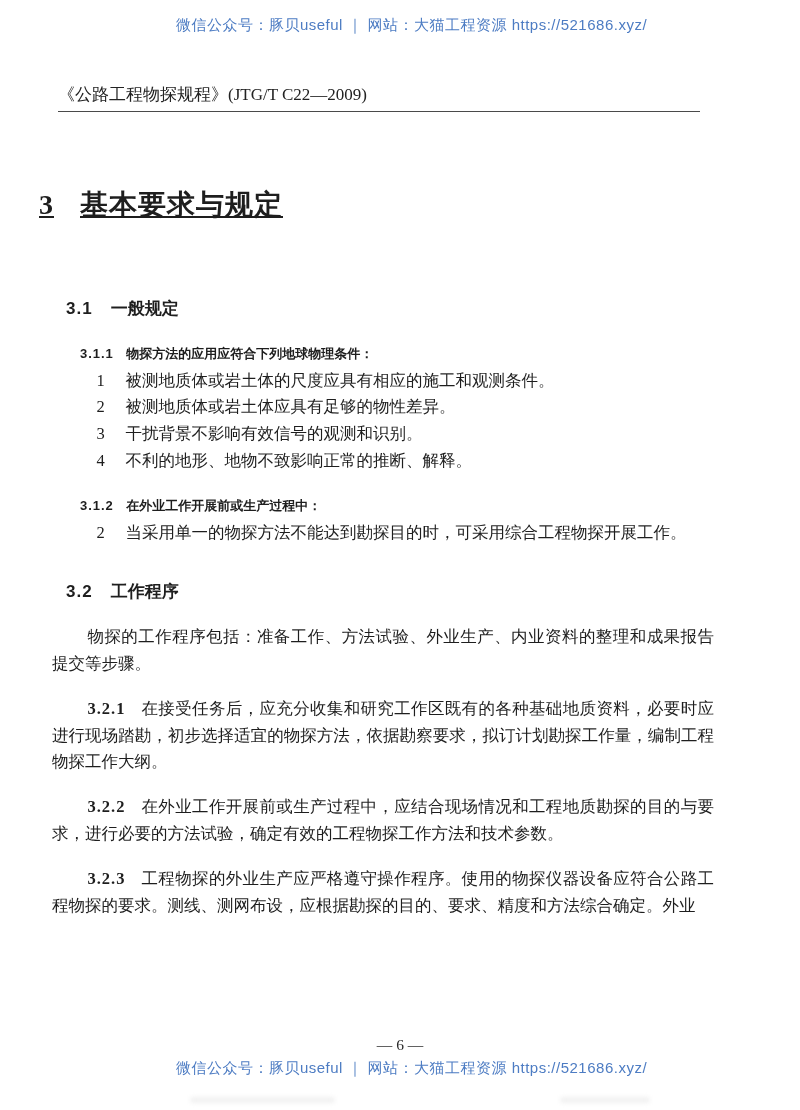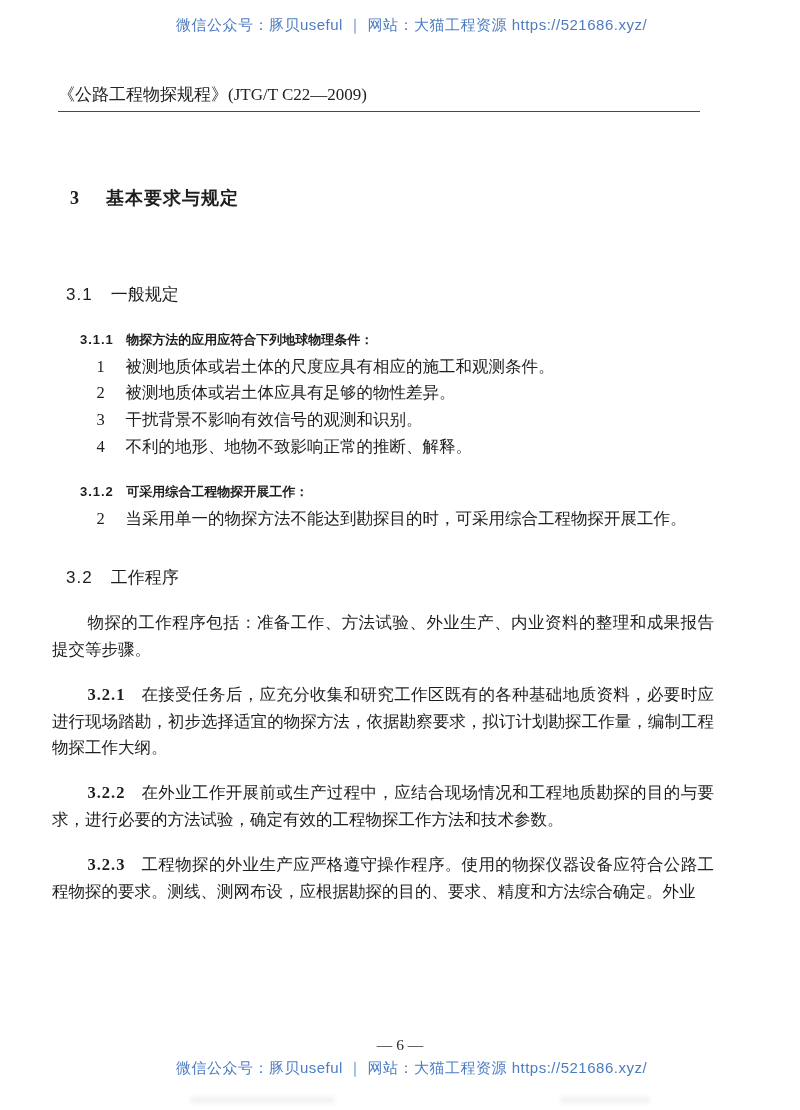--- a/index.html
+++ b/index.html
@@ -39,36 +39,37 @@
     color: #222;
   }
   .head-rule {
     margin: 5px 100px 0 58px;
     border: 0;
     border-top: 1.5px solid #4a4a4a;
     height: 0;
   }
   
   .chapter {
-    margin: 74px 84px 0 70px;
-    font-size: 18px;
+    margin: 74px 84px 0 39px;
+    font-size: 28px;
     font-weight: bold;
     letter-spacing: 1px;
+    text-decoration: underline;
   }
   .chapter .ch-num { margin-right: 26px; }
   
   .content {
     margin: 0 86px 0 52px;
     font-size: 16.5px;
     line-height: 26.8px;
     text-align: justify;
   }
   .sec-head {
     font-family: "Liberation Sans", "DejaVu Sans", sans-serif;
-    font-weight: normal;
+    font-weight: bold;
     font-size: 17px;
     margin: 0 0 0 14px;
   }
   .sec-head .sec-num { margin-right: 18px; letter-spacing: 1px; }
   .sh-31 { margin-top: 72px; }
   .sh-32 { margin-top: 33px; }
   p { margin: 0; }
   .clause { text-indent: 2.15em; }
   .clause-gap { margin-top: 18px; }
   .c-num {
@@ -136,21 +137,21 @@
       <span class="li-num">2</span><span>被测地质体或岩土体应具有足够的物性差异。</span>
     </p>
     <p class="list-item">
       <span class="li-num">3</span><span>干扰背景不影响有效信号的观测和识别。</span>
     </p>
     <p class="list-item">
       <span class="li-num">4</span><span>不利的地形、地物不致影响正常的推断、解释。</span>
     </p>
 
     <p class="clause clause-gap clause-bold-head">
-      <span class="c-num">3.1.2</span><span>可采用综合工程物探开展工作：</span>
+      <span class="c-num">3.1.2</span><span>在外业工作开展前或生产过程中：</span>
     </p>
     <p class="list-item">
       <span class="li-num">2</span><span>当采用单一的物探方法不能达到勘探目的时，可采用综合工程物探开展工作。</span>
     </p>
 
 
     <div class="sec-head sh-32">
       <span class="sec-num">3.2</span><span>工作程序</span>
     </div>
 

